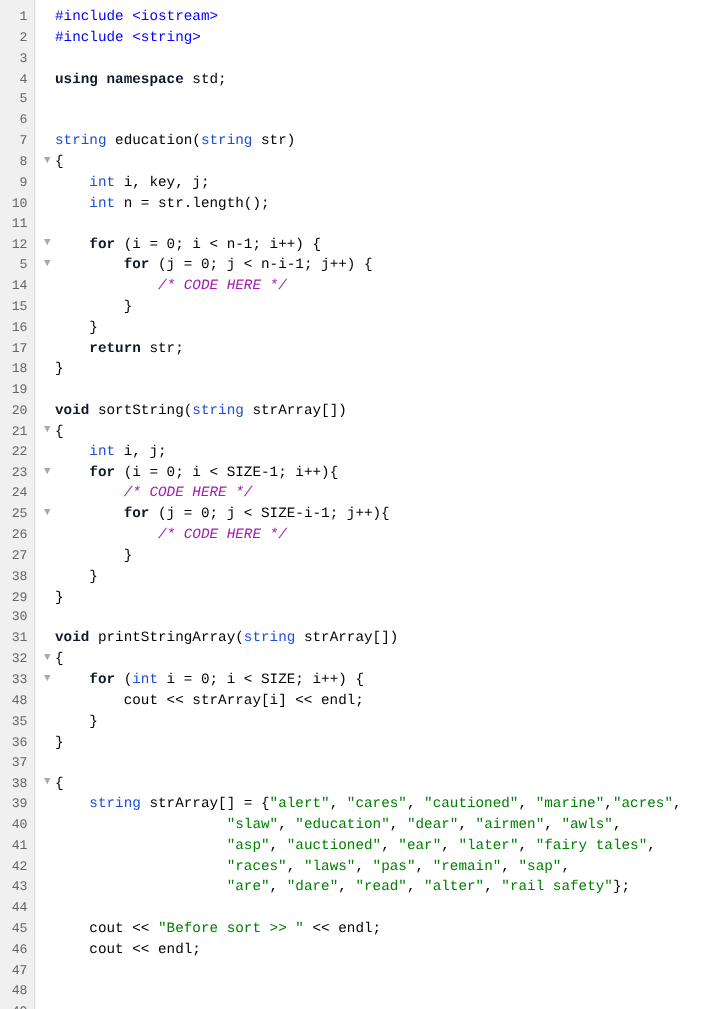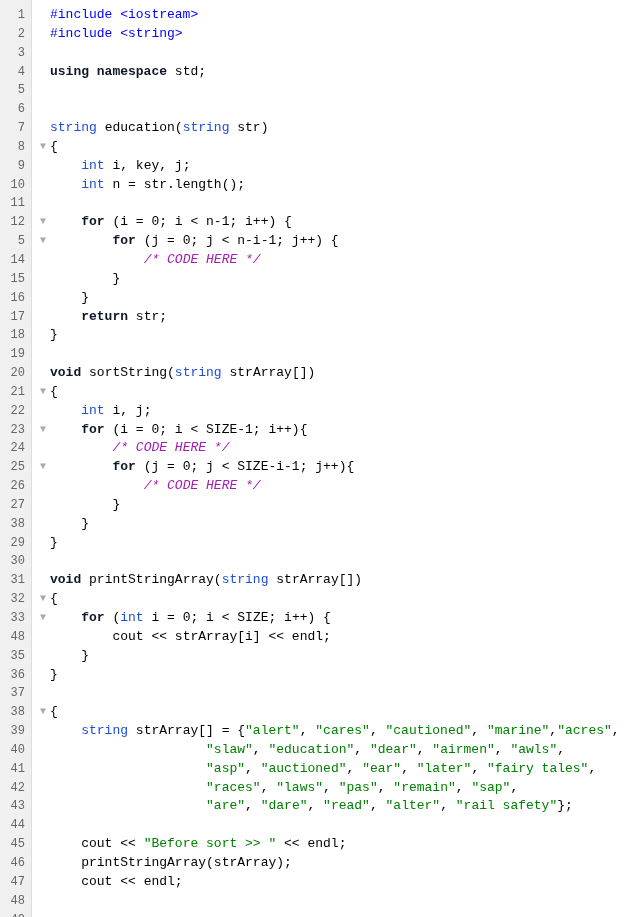--- a/index.html
+++ b/index.html
@@ -296,20 +296,16 @@
       <div class="code-line">
         <span class="fold-gutter"></span>
         <span class="code-content"></span>
       </div>
       <div class="code-line">
         <span class="fold-gutter"></span>
         <span class="code-content">    <span class="plain">cout &lt;&lt; <span class="str">"Before sort &gt;&gt; "</span> &lt;&lt; endl;</span></span>
       </div>
       <div class="code-line">
         <span class="fold-gutter"></span>
-        <span class="code-content">    <span class="plain">printStringArray(strArray);</span></span>
-      </div>
-      <div class="code-line">
-        <span class="fold-gutter"></span>
         <span class="code-content">    <span class="plain">cout &lt;&lt; endl;</span></span>
       </div>
     </div>
 </div>
 
 </body></html>

